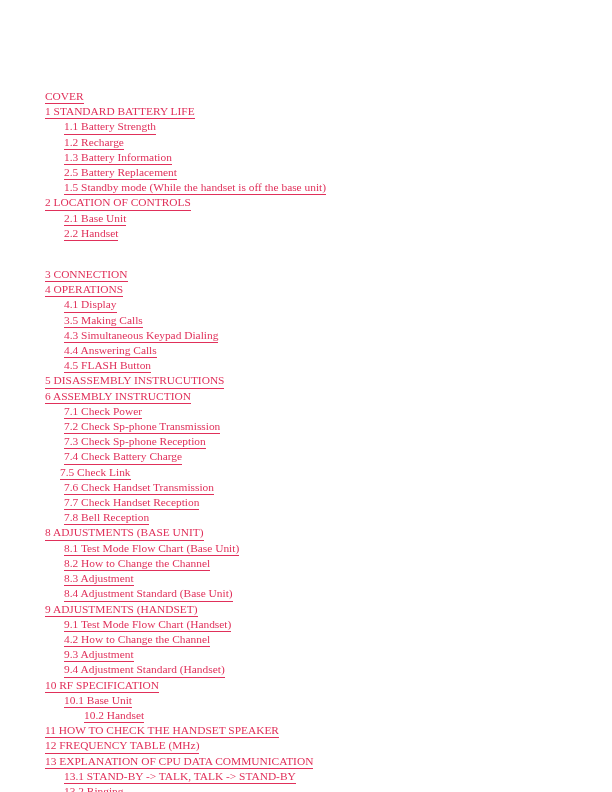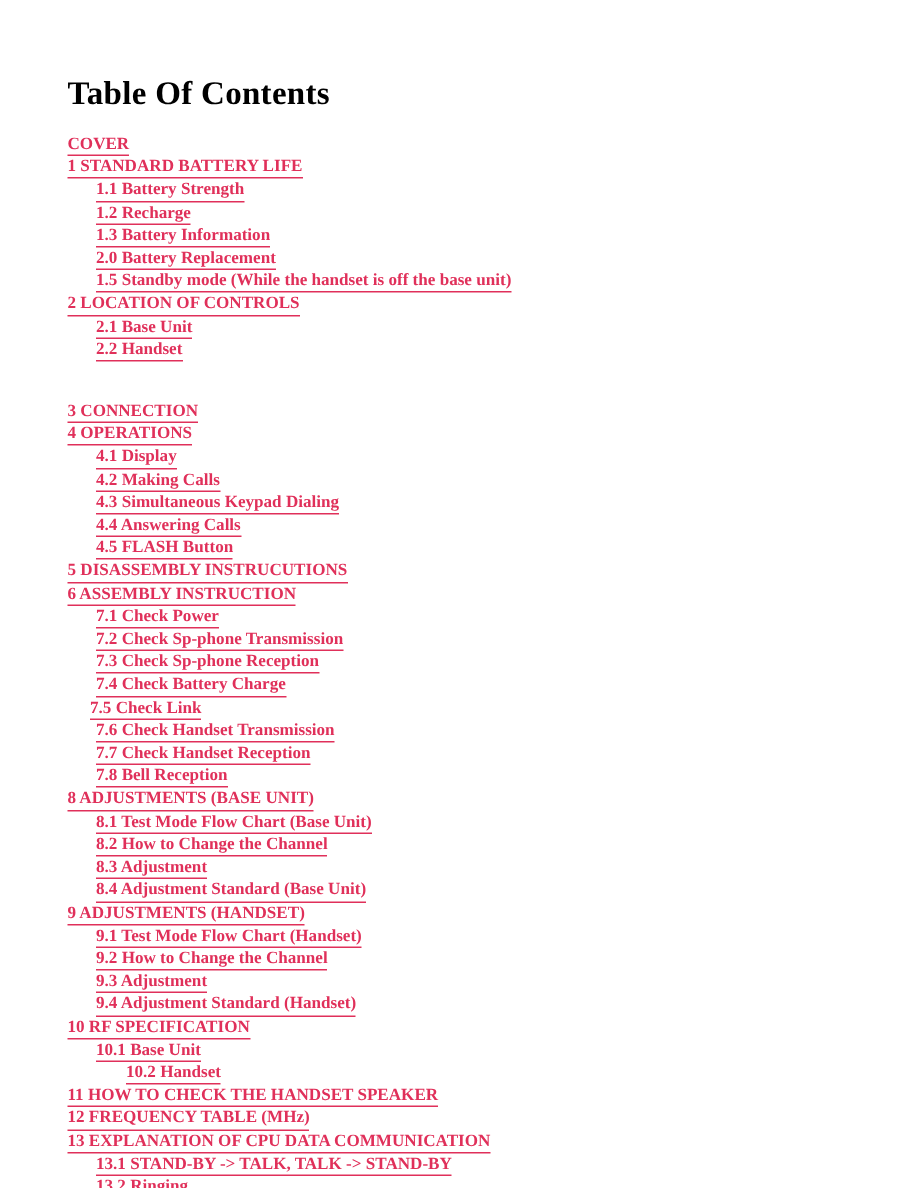--- a/index.html
+++ b/index.html
@@ -49,79 +49,77 @@
   .toc-entry {
     display: block;
     font-family: "Liberation Serif", "DejaVu Serif", serif;
     font-size: 11.4px;
     line-height: 14.35px;
     color: #e0305a;
     text-decoration: none;
     white-space: nowrap;
     width: -moz-fit-content;
     width: fit-content;
-    font-weight: bold;
   }
 
   .toc-entry .txt {
     border-bottom: 1px solid #e0305a;
     display: inline-block;
     line-height: 13.2px;
   }
 
   .level-1 {
     margin-left: 0px;
   }
   .level-2 {
     margin-left: 19px;
   }
 </style>
 </head>
 <body>
 
 <div id="page" style="background: rgb(255, 255, 255);">
 
-  <div id="page-title" style="color: rgb(0, 0, 0);">Table Of Contents</div>
 
   <nav id="toc">
       <a class="toc-entry level-1" href="#" style="color: rgb(224, 48, 90);"><span class="txt" style="border-bottom-color: rgb(224, 48, 90);">COVER</span></a>
       <a class="toc-entry level-1" href="#" style="color: rgb(224, 48, 90);"><span class="txt" style="border-bottom-color: rgb(224, 48, 90);">1 STANDARD BATTERY LIFE</span></a>
       <a class="toc-entry level-2" href="#" style="color: rgb(224, 48, 90);"><span class="txt" style="border-bottom-color: rgb(224, 48, 90);">1.1 Battery Strength</span></a>
       <a class="toc-entry level-2" href="#" style="color: rgb(224, 48, 90);"><span class="txt" style="border-bottom-color: rgb(224, 48, 90);">1.2 Recharge</span></a>
       <a class="toc-entry level-2" href="#" style="color: rgb(224, 48, 90);"><span class="txt" style="border-bottom-color: rgb(224, 48, 90);">1.3 Battery Information</span></a>
-      <a class="toc-entry level-2" href="#" style="color: rgb(224, 48, 90);"><span class="txt" style="border-bottom-color: rgb(224, 48, 90);">2.0 Battery Replacement</span></a>
+      <a class="toc-entry level-2" href="#" style="color: rgb(224, 48, 90);"><span class="txt" style="border-bottom-color: rgb(224, 48, 90);">2.5 Battery Replacement</span></a>
       <a class="toc-entry level-2" href="#" style="color: rgb(224, 48, 90);"><span class="txt" style="border-bottom-color: rgb(224, 48, 90);">1.5 Standby mode (While the handset is off the base unit)</span></a>
       <a class="toc-entry level-1" href="#" style="color: rgb(224, 48, 90);"><span class="txt" style="border-bottom-color: rgb(224, 48, 90);">2 LOCATION OF CONTROLS</span></a>
       <a class="toc-entry level-2" href="#" style="color: rgb(224, 48, 90);"><span class="txt" style="border-bottom-color: rgb(224, 48, 90);">2.1 Base Unit</span></a>
       <a class="toc-entry level-2" href="#" style="color: rgb(224, 48, 90);"><span class="txt" style="border-bottom-color: rgb(224, 48, 90);">2.2 Handset</span></a>
       <a class="toc-entry level-1" href="#" style="color: rgb(224, 48, 90);"><span class="txt" style="border-bottom-color: rgb(224, 48, 90); margin-top: 27px;">3 CONNECTION</span></a>
       <a class="toc-entry level-1" href="#" style="color: rgb(224, 48, 90);"><span class="txt" style="border-bottom-color: rgb(224, 48, 90);">4 OPERATIONS</span></a>
       <a class="toc-entry level-2" href="#" style="color: rgb(224, 48, 90);"><span class="txt" style="border-bottom-color: rgb(224, 48, 90);">4.1 Display</span></a>
-      <a class="toc-entry level-2" href="#" style="color: rgb(224, 48, 90);"><span class="txt" style="border-bottom-color: rgb(224, 48, 90);">4.2 Making Calls</span></a>
+      <a class="toc-entry level-2" href="#" style="color: rgb(224, 48, 90);"><span class="txt" style="border-bottom-color: rgb(224, 48, 90);">3.5 Making Calls</span></a>
       <a class="toc-entry level-2" href="#" style="color: rgb(224, 48, 90);"><span class="txt" style="border-bottom-color: rgb(224, 48, 90);">4.3 Simultaneous Keypad Dialing</span></a>
       <a class="toc-entry level-2" href="#" style="color: rgb(224, 48, 90);"><span class="txt" style="border-bottom-color: rgb(224, 48, 90);">4.4 Answering Calls</span></a>
       <a class="toc-entry level-2" href="#" style="color: rgb(224, 48, 90);"><span class="txt" style="border-bottom-color: rgb(224, 48, 90);">4.5 FLASH Button</span></a>
       <a class="toc-entry level-1" href="#" style="color: rgb(224, 48, 90);"><span class="txt" style="border-bottom-color: rgb(224, 48, 90);">5 DISASSEMBLY INSTRUCUTIONS</span></a>
       <a class="toc-entry level-1" href="#" style="color: rgb(224, 48, 90);"><span class="txt" style="border-bottom-color: rgb(224, 48, 90);">6 ASSEMBLY INSTRUCTION</span></a>
       <a class="toc-entry level-2" href="#" style="color: rgb(224, 48, 90);"><span class="txt" style="border-bottom-color: rgb(224, 48, 90);">7.1 Check Power</span></a>
       <a class="toc-entry level-2" href="#" style="color: rgb(224, 48, 90);"><span class="txt" style="border-bottom-color: rgb(224, 48, 90);">7.2 Check Sp-phone Transmission</span></a>
       <a class="toc-entry level-2" href="#" style="color: rgb(224, 48, 90);"><span class="txt" style="border-bottom-color: rgb(224, 48, 90);">7.3 Check Sp-phone Reception</span></a>
       <a class="toc-entry level-2" href="#" style="color: rgb(224, 48, 90);"><span class="txt" style="border-bottom-color: rgb(224, 48, 90);">7.4 Check Battery Charge</span></a>
       <a class="toc-entry level-2" href="#" style="color: rgb(224, 48, 90); margin-left: 15px;"><span class="txt" style="border-bottom-color: rgb(224, 48, 90);">7.5 Check Link</span></a>
       <a class="toc-entry level-2" href="#" style="color: rgb(224, 48, 90);"><span class="txt" style="border-bottom-color: rgb(224, 48, 90);">7.6 Check Handset Transmission</span></a>
       <a class="toc-entry level-2" href="#" style="color: rgb(224, 48, 90);"><span class="txt" style="border-bottom-color: rgb(224, 48, 90);">7.7 Check Handset Reception</span></a>
       <a class="toc-entry level-2" href="#" style="color: rgb(224, 48, 90);"><span class="txt" style="border-bottom-color: rgb(224, 48, 90);">7.8 Bell Reception</span></a>
       <a class="toc-entry level-1" href="#" style="color: rgb(224, 48, 90);"><span class="txt" style="border-bottom-color: rgb(224, 48, 90);">8 ADJUSTMENTS (BASE UNIT)</span></a>
       <a class="toc-entry level-2" href="#" style="color: rgb(224, 48, 90);"><span class="txt" style="border-bottom-color: rgb(224, 48, 90);">8.1 Test Mode Flow Chart (Base Unit)</span></a>
       <a class="toc-entry level-2" href="#" style="color: rgb(224, 48, 90);"><span class="txt" style="border-bottom-color: rgb(224, 48, 90);">8.2 How to Change the Channel</span></a>
       <a class="toc-entry level-2" href="#" style="color: rgb(224, 48, 90);"><span class="txt" style="border-bottom-color: rgb(224, 48, 90);">8.3 Adjustment</span></a>
       <a class="toc-entry level-2" href="#" style="color: rgb(224, 48, 90);"><span class="txt" style="border-bottom-color: rgb(224, 48, 90);">8.4 Adjustment Standard (Base Unit)</span></a>
       <a class="toc-entry level-1" href="#" style="color: rgb(224, 48, 90);"><span class="txt" style="border-bottom-color: rgb(224, 48, 90);">9 ADJUSTMENTS (HANDSET)</span></a>
       <a class="toc-entry level-2" href="#" style="color: rgb(224, 48, 90);"><span class="txt" style="border-bottom-color: rgb(224, 48, 90);">9.1 Test Mode Flow Chart (Handset)</span></a>
-      <a class="toc-entry level-2" href="#" style="color: rgb(224, 48, 90);"><span class="txt" style="border-bottom-color: rgb(224, 48, 90);">9.2 How to Change the Channel</span></a>
+      <a class="toc-entry level-2" href="#" style="color: rgb(224, 48, 90);"><span class="txt" style="border-bottom-color: rgb(224, 48, 90);">4.2 How to Change the Channel</span></a>
       <a class="toc-entry level-2" href="#" style="color: rgb(224, 48, 90);"><span class="txt" style="border-bottom-color: rgb(224, 48, 90);">9.3 Adjustment</span></a>
       <a class="toc-entry level-2" href="#" style="color: rgb(224, 48, 90);"><span class="txt" style="border-bottom-color: rgb(224, 48, 90);">9.4 Adjustment Standard (Handset)</span></a>
       <a class="toc-entry level-1" href="#" style="color: rgb(224, 48, 90);"><span class="txt" style="border-bottom-color: rgb(224, 48, 90); text-align: center;">10 RF SPECIFICATION</span></a>
       <a class="toc-entry level-2" href="#" style="color: rgb(224, 48, 90);"><span class="txt" style="border-bottom-color: rgb(224, 48, 90);">10.1 Base Unit</span></a>
       <a class="toc-entry level-2" href="#" style="color: rgb(224, 48, 90); margin-left: 39px;"><span class="txt" style="border-bottom-color: rgb(224, 48, 90);">10.2 Handset</span></a>
       <a class="toc-entry level-1" href="#" style="color: rgb(224, 48, 90);"><span class="txt" style="border-bottom-color: rgb(224, 48, 90);">11 HOW TO CHECK THE HANDSET SPEAKER</span></a>
       <a class="toc-entry level-1" href="#" style="color: rgb(224, 48, 90);"><span class="txt" style="border-bottom-color: rgb(224, 48, 90);">12 FREQUENCY TABLE (MHz)</span></a>
       <a class="toc-entry level-1" href="#" style="color: rgb(224, 48, 90);"><span class="txt" style="border-bottom-color: rgb(224, 48, 90);">13 EXPLANATION OF CPU DATA COMMUNICATION</span></a>
       <a class="toc-entry level-2" href="#" style="color: rgb(224, 48, 90);"><span class="txt" style="border-bottom-color: rgb(224, 48, 90);">13.1 STAND-BY -&gt; TALK, TALK -&gt; STAND-BY</span></a>
       <a class="toc-entry level-2" href="#" style="color: rgb(224, 48, 90);"><span class="txt" style="border-bottom-color: rgb(224, 48, 90);">13.2 Ringing</span></a>

